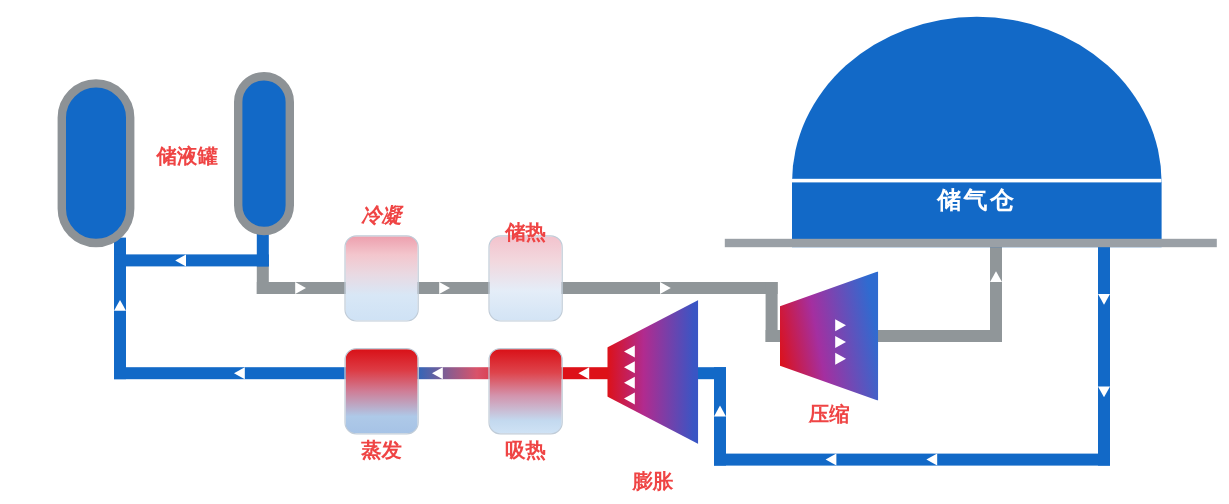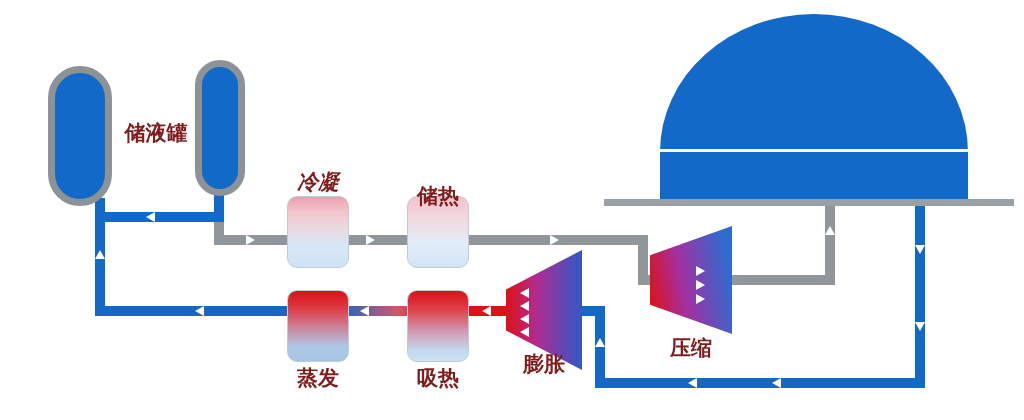--- a/index.html
+++ b/index.html
@@ -44,21 +44,21 @@
   }
   .dome-base{
     position:absolute;left:660px;top:149px;width:308px;height:54px;
     background:var(--blue,#1269c7);border-top:3px solid #fff;box-sizing:content-box;z-index:2;
   }
   .ground{
     position:absolute;left:604px;top:199px;width:410px;height:7px;
     background:var(--ground-gray,#9aa0a6);z-index:4;
   }
   .lbl{
-    position:absolute;font-weight:bold;font-size:21px;color:#7f1d1d;
+    position:absolute;font-weight:bold;font-size:17px;color:#ef4444;
     text-align:center;z-index:8;line-height:1.15;
   }
   .lbl.on-dome{color:#fff;font-size:20px;letter-spacing:2px;}
   .arr{position:absolute;width:0;height:0;z-index:7;}
   .arr.l{border-top:5px solid transparent;border-bottom:5px solid transparent;border-right:9px solid #fff;}
   .arr.r{border-top:5px solid transparent;border-bottom:5px solid transparent;border-left:9px solid #fff;}
   .arr.u{border-left:5px solid transparent;border-right:5px solid transparent;border-bottom:9px solid #fff;}
   .arr.d{border-left:5px solid transparent;border-right:5px solid transparent;border-top:9px solid #fff;}
 </style>
 </head>
@@ -105,22 +105,23 @@
 
   <div class="dome-cap"></div>
   <div class="dome-base"></div>
   <div class="ground"></div>
 
   <div class="lbl" style="left:110px;top:121px;width:92px;">储液罐</div>
   <div class="lbl" style="left:287px;top:170px;width:62px;font-style:italic;">冷凝</div>
   <div class="lbl" style="left:407px;top:184px;width:62px;">储热</div>
   <div class="lbl" style="left:287px;top:366px;width:62px;">蒸发</div>
   <div class="lbl" style="left:407px;top:366px;width:62px;">吸热</div>
-  <div class="lbl" style="left:504px;top:352px;width:80px;">膨胀</div>
+  <div class="lbl" style="left:504px;top:392px;width:80px;">膨胀</div>
   <div class="lbl" style="left:650px;top:336px;width:82px;">压缩</div>
+  <div class="lbl on-dome" style="left:660px;top:156px;width:308px;">储气仓</div>
 
   <span class="arr l" style="left:146px;top:212px;"></span>
   <span class="arr u" style="left:95px;top:250px;"></span>
   <span class="arr r" style="left:246px;top:235px;"></span>
   <span class="arr r" style="left:366px;top:235px;"></span>
   <span class="arr r" style="left:550px;top:235px;"></span>
   <span class="arr u" style="left:825px;top:226px;"></span>
   <span class="arr d" style="left:915px;top:245px;"></span>
   <span class="arr d" style="left:915px;top:322px;"></span>
   <span class="arr l" style="left:688px;top:378px;"></span>

